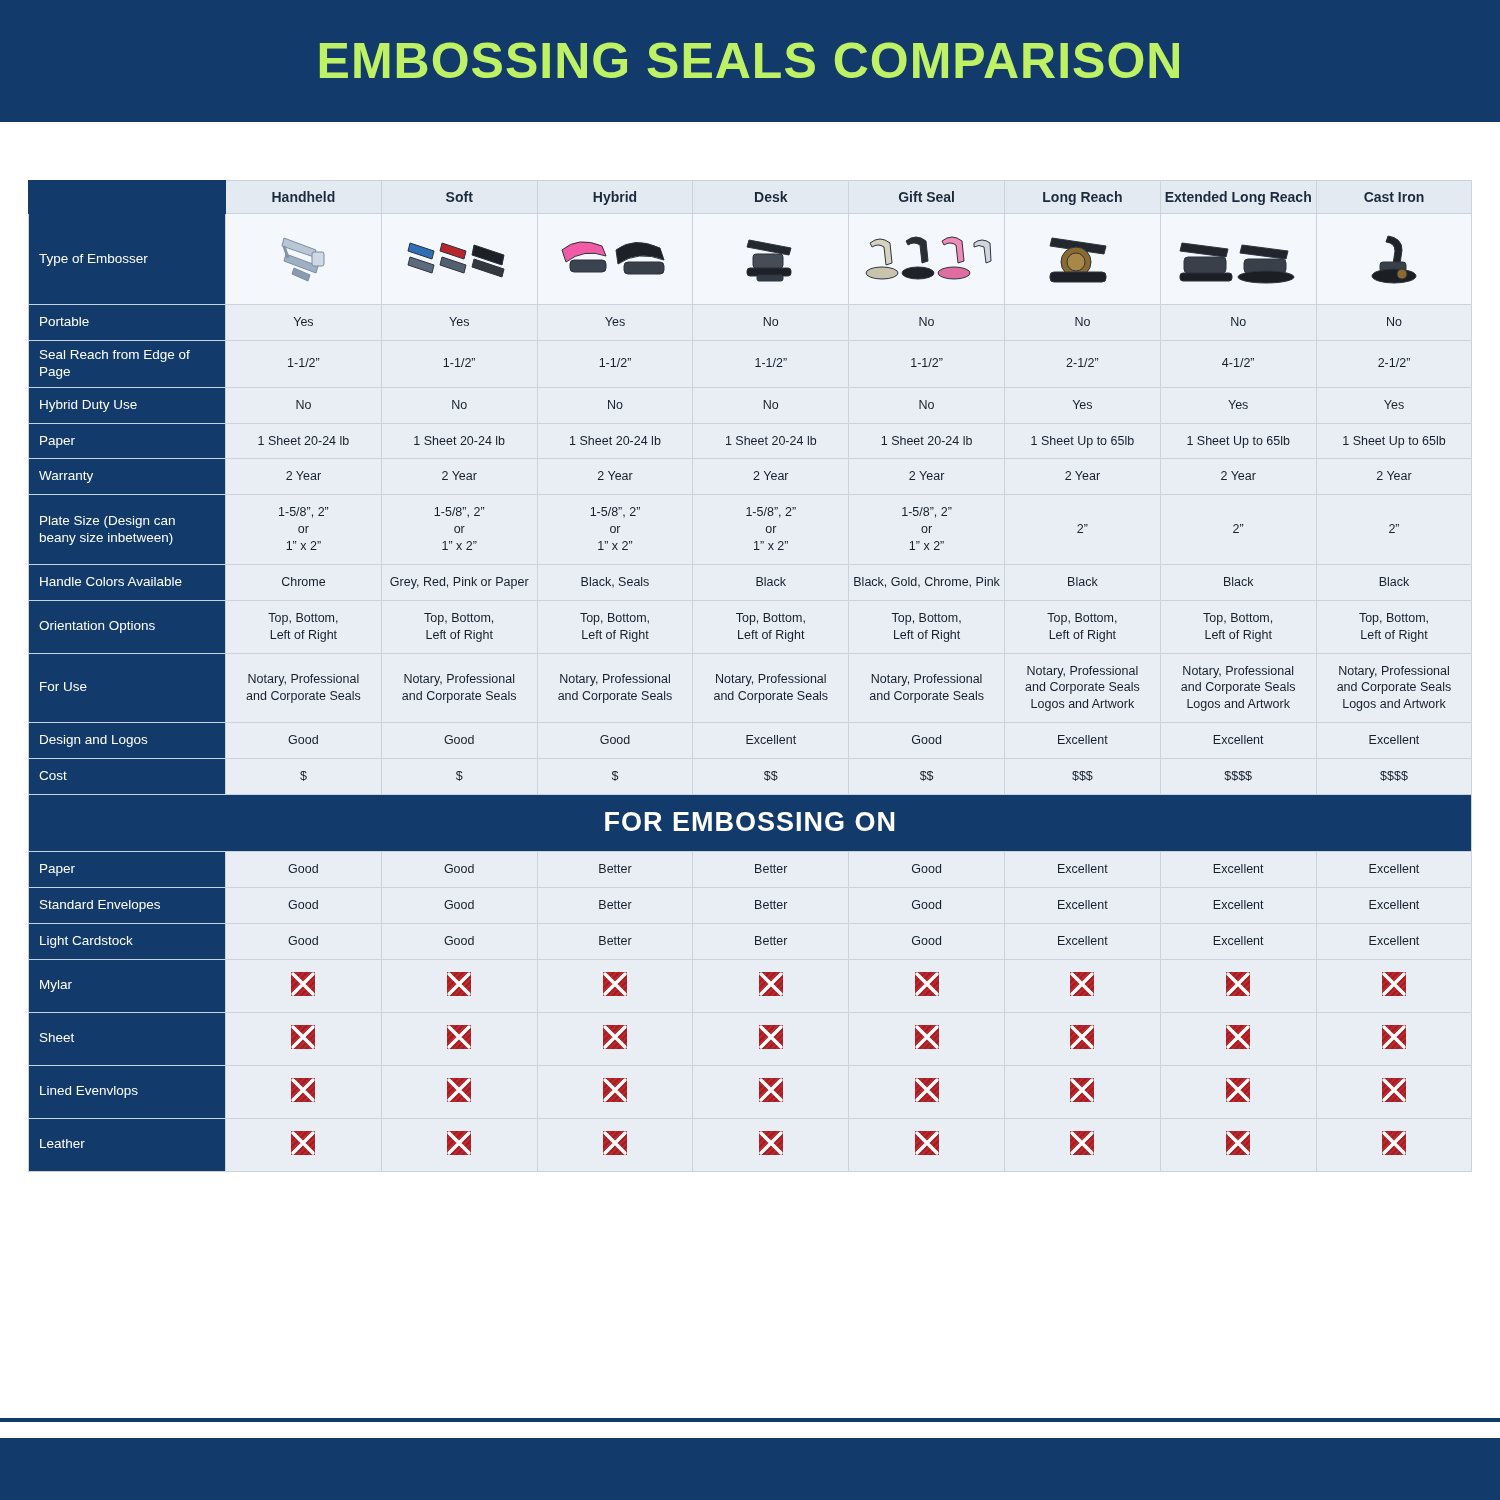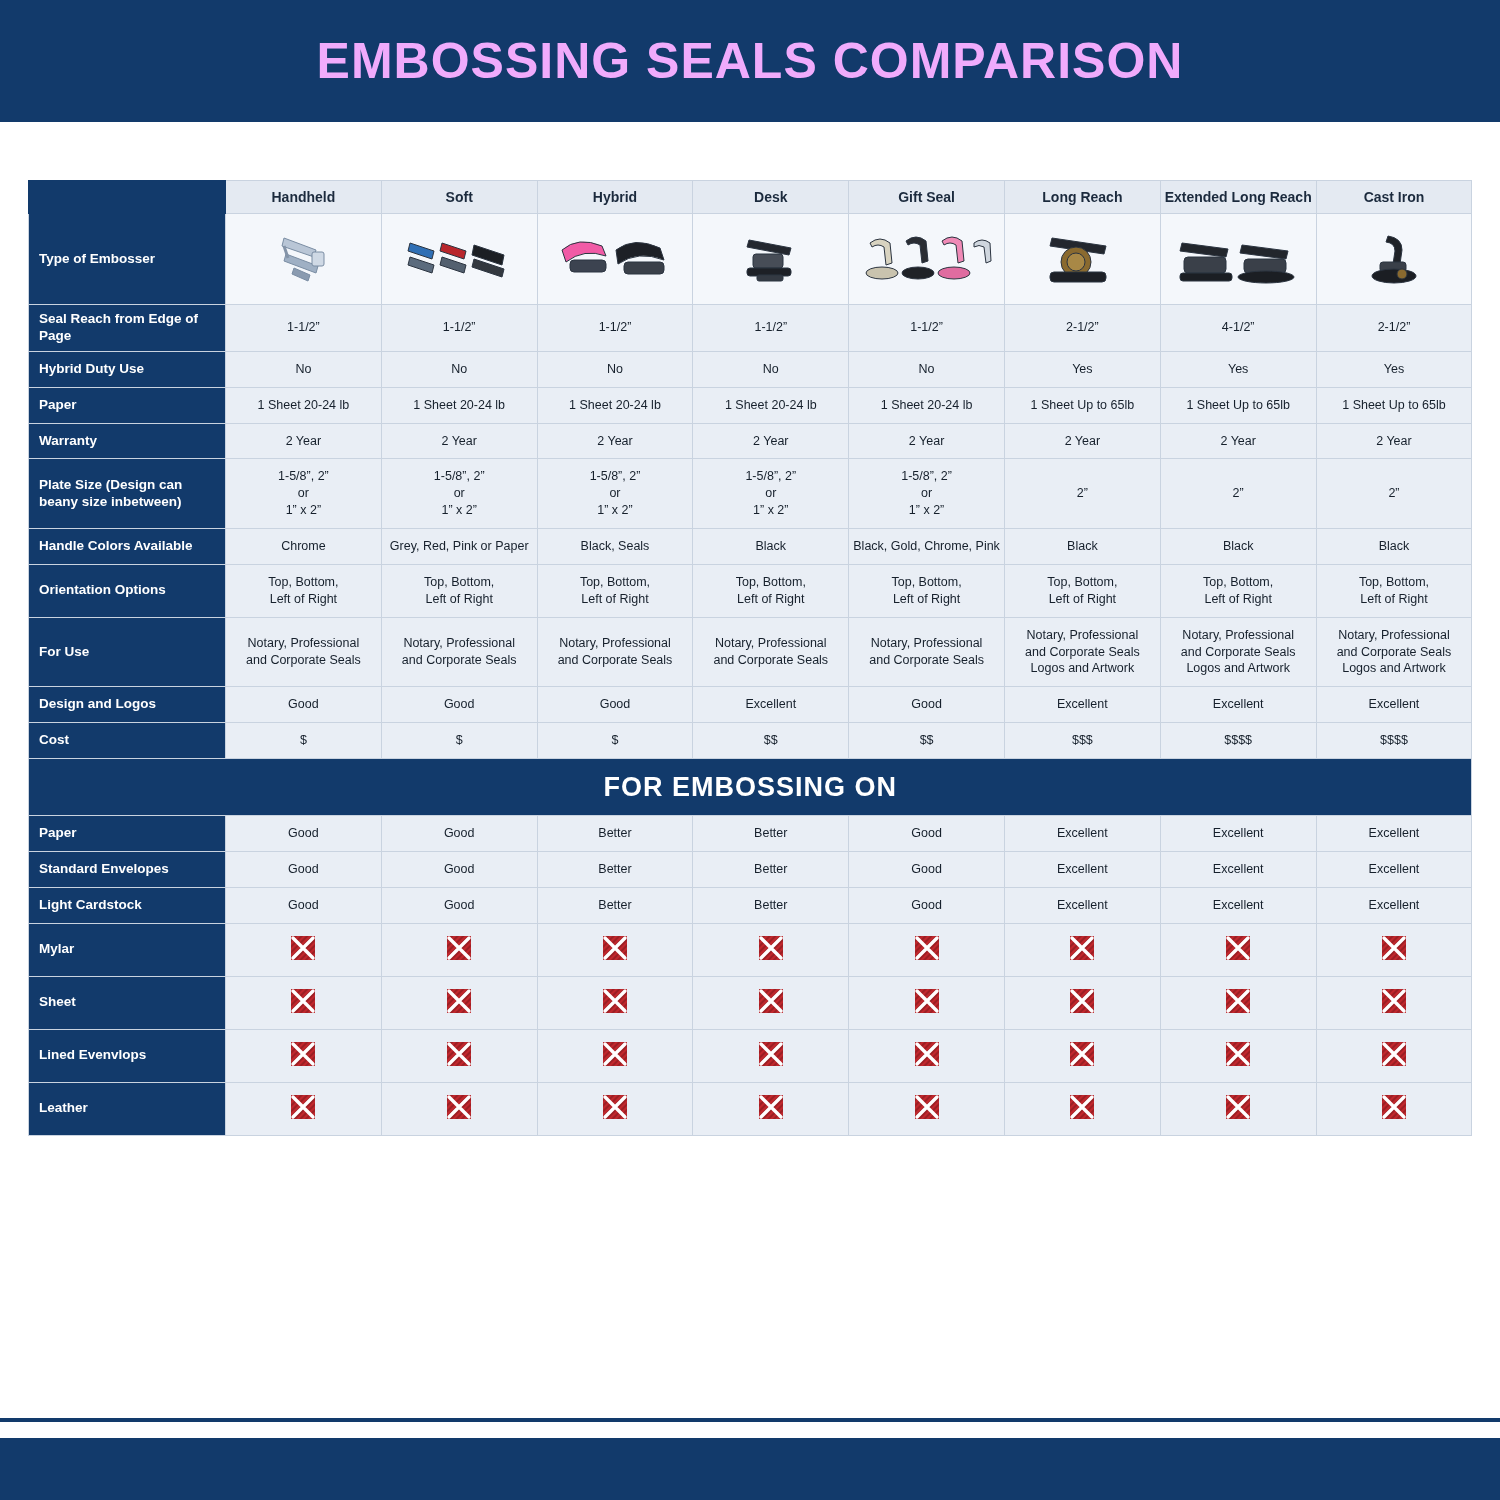--- a/index.html
+++ b/index.html
@@ -9,35 +9,35 @@
     font-family:"Liberation Sans", sans-serif;
     overflow:hidden;
   }
   .page{position:relative;width:1500px;height:1500px;background:#ffffff;}
 
   
   .header{
     height:122px;background:#123a6b;display:flex;align-items:center;justify-content:center;
   }
   .header h1{
-    margin:16px;color:#f0abfc;font-size:50px;font-weight:bold;letter-spacing:1px;
+    margin:16px;color:#bef264;font-size:50px;font-weight:bold;letter-spacing:1px;
     text-transform:uppercase;
   }
   .header-rule{height:6px;background:#ffffff;}
 
   
   .footer-rule{position:absolute;left:0;right:0;bottom:78px;height:4px;background:#123a6b;}
   .footer-band{position:absolute;left:0;right:0;bottom:0;height:62px;background:#123a6b;}
 
   
   .table-wrap{padding:52px 28px 0 28px;}
   table{border-collapse:collapse;width:1444px;table-layout:fixed;}
   td,th{border:1px solid #c9d3e0;}
   .rowhead{
-    background:#123a6b;color:#ffffff;font-size:13.5px;font-weight:bold;
+    background:#123a6b;color:#ffffff;font-size:13.5px;font-weight:normal;
     padding:6px 10px;text-align:left;width:197px;line-height:1.25;
   }
   .colhead{
     background:#e4eaf2;color:#1b2a3d;font-size:14px;font-weight:bold;text-align:center;
     height:30px;border-bottom:1px solid #c9d3e0;
   }
   .corner{background:#123a6b;border:1px solid #123a6b;}
   .cell{
     background:#e9eef5;text-align:center;font-size:12.5px;color:#16202c;
     padding:9px 4px;line-height:1.35;
@@ -155,20 +155,31 @@
             <td class="imgcell"><svg class="emb" width="72" height="62" viewBox="0 0 72 62">
          <g stroke="#2b3440" stroke-width="1">
            <path d="M30 8 q14 2 14 14 l-2 14 -7 0 2 -13 q0 -8 -9 -9 Z" fill="#1f2227"></path>
            <rect x="22" y="34" width="26" height="10" rx="3" fill="#3a4049"></rect>
            <ellipse cx="36" cy="48" rx="22" ry="7" fill="#1b1e23"></ellipse>
            <circle cx="44" cy="46" r="5" fill="#8a6a2f"></circle>
          </g>
        </svg></td>
           </tr>
           <tr>
+            <td class="rowhead">Portable</td>
+            <td class="cell">Yes</td>
+            <td class="cell">Yes</td>
+            <td class="cell">Yes</td>
+            <td class="cell">No</td>
+            <td class="cell">No</td>
+            <td class="cell">No</td>
+            <td class="cell">No</td>
+            <td class="cell">No</td>
+          </tr>
+          <tr>
             <td class="rowhead">Seal Reach from Edge of Page</td>
             <td class="cell">1-1/2”</td>
             <td class="cell">1-1/2”</td>
             <td class="cell">1-1/2”</td>
             <td class="cell">1-1/2”</td>
             <td class="cell">1-1/2”</td>
             <td class="cell">2-1/2”</td>
             <td class="cell">4-1/2”</td>
             <td class="cell">2-1/2”</td>
           </tr>

